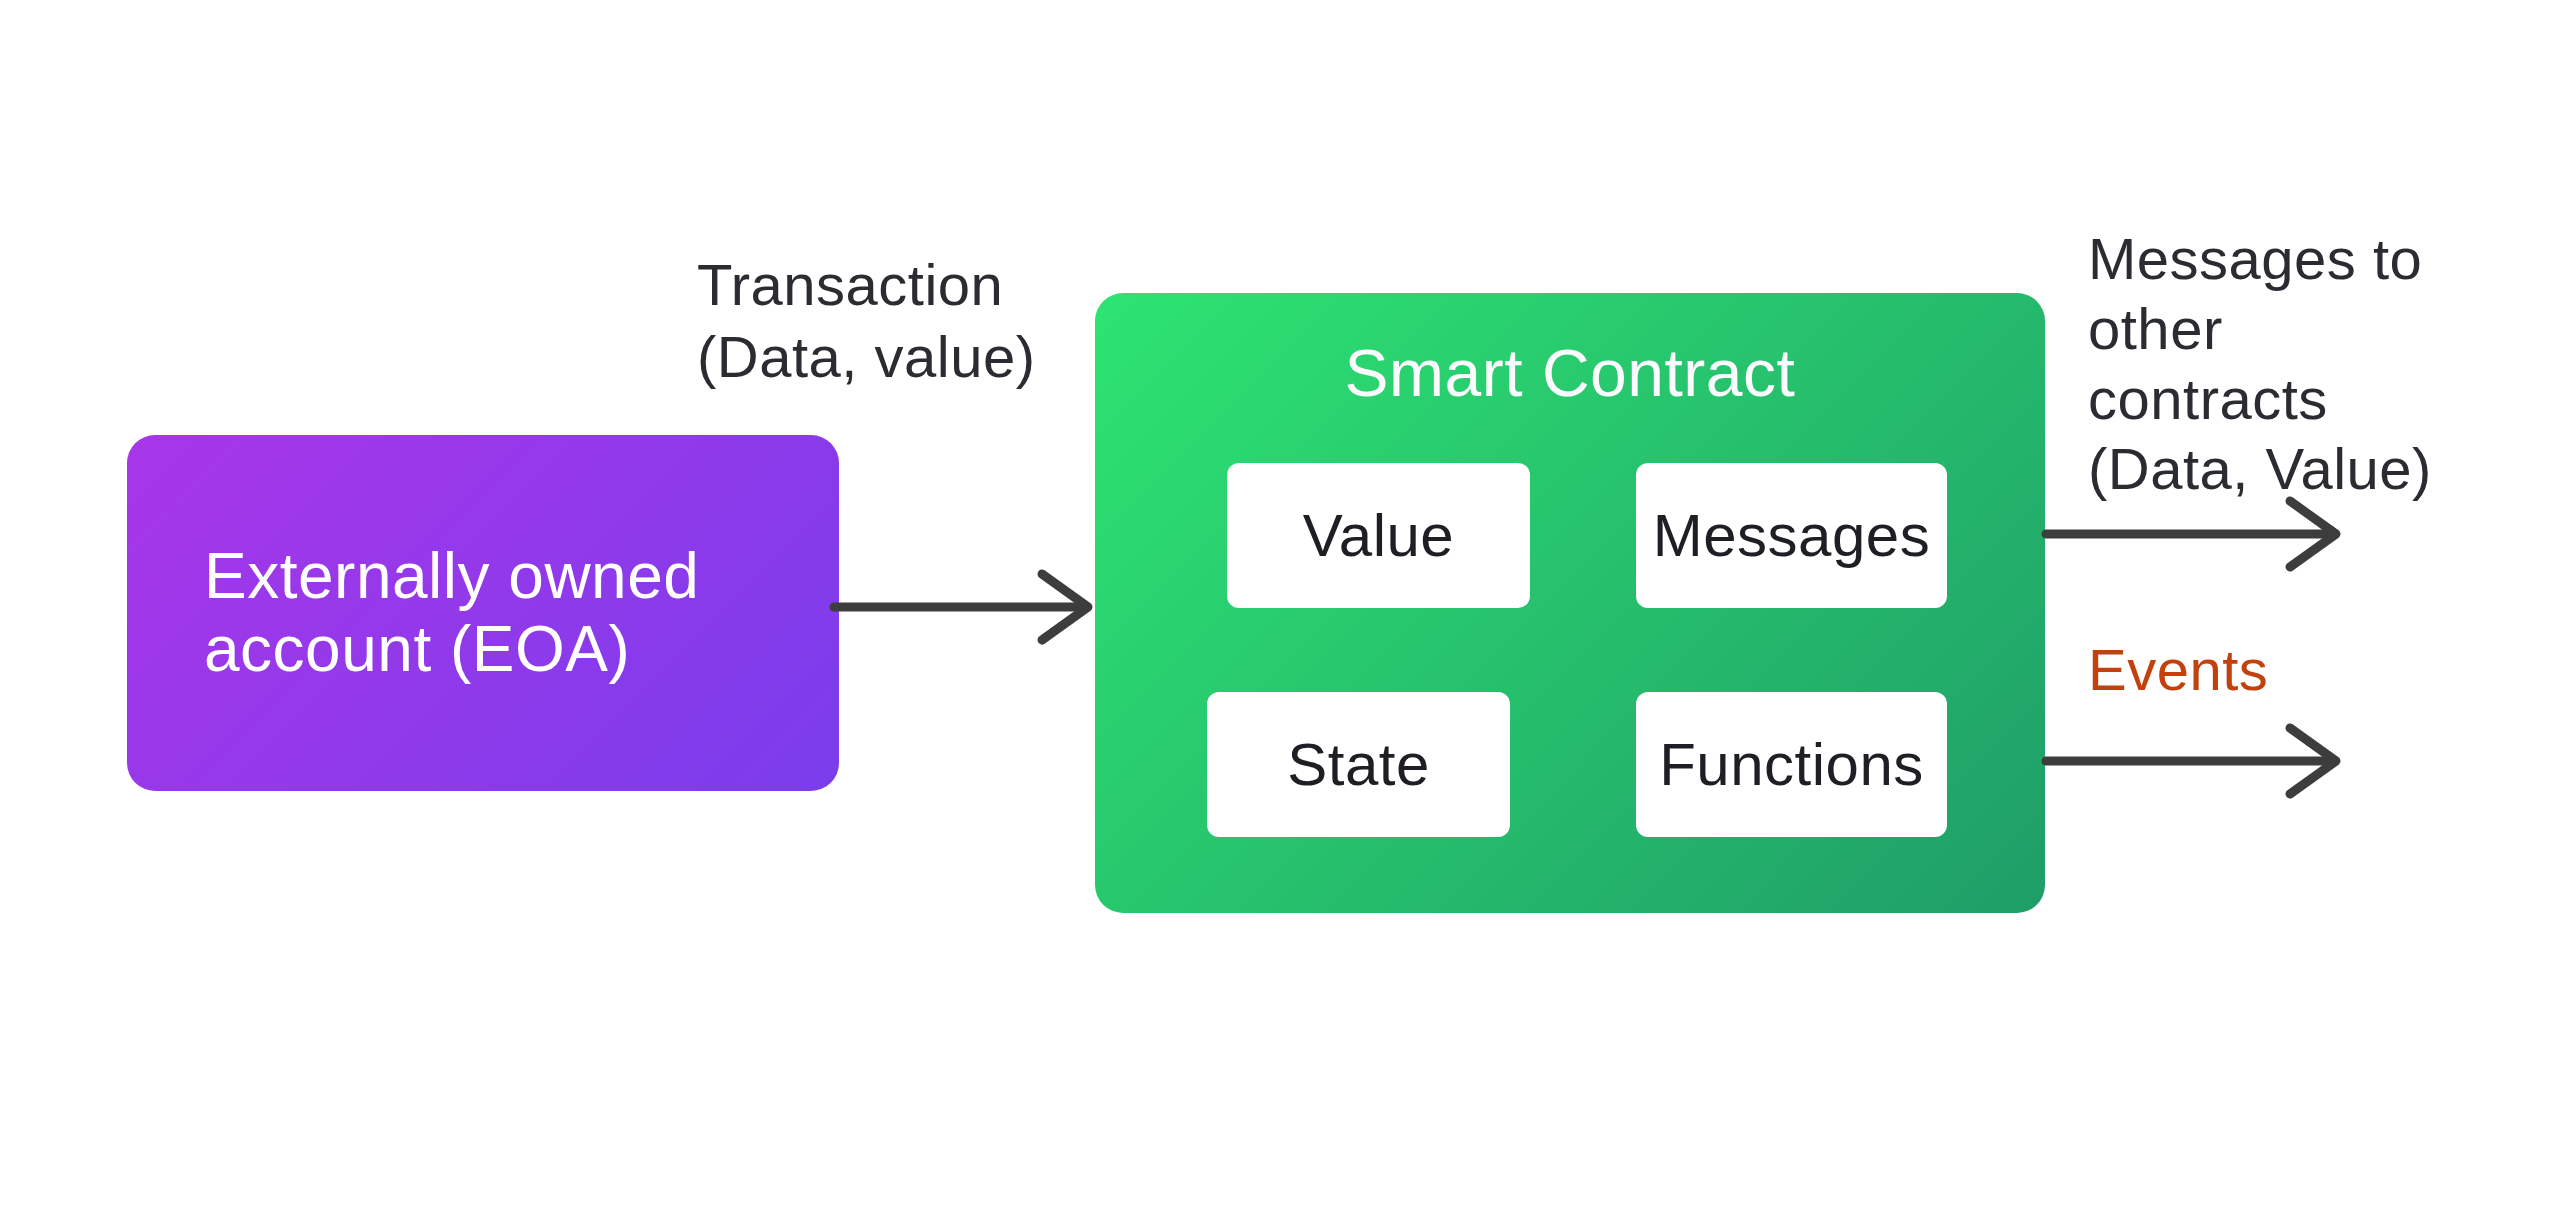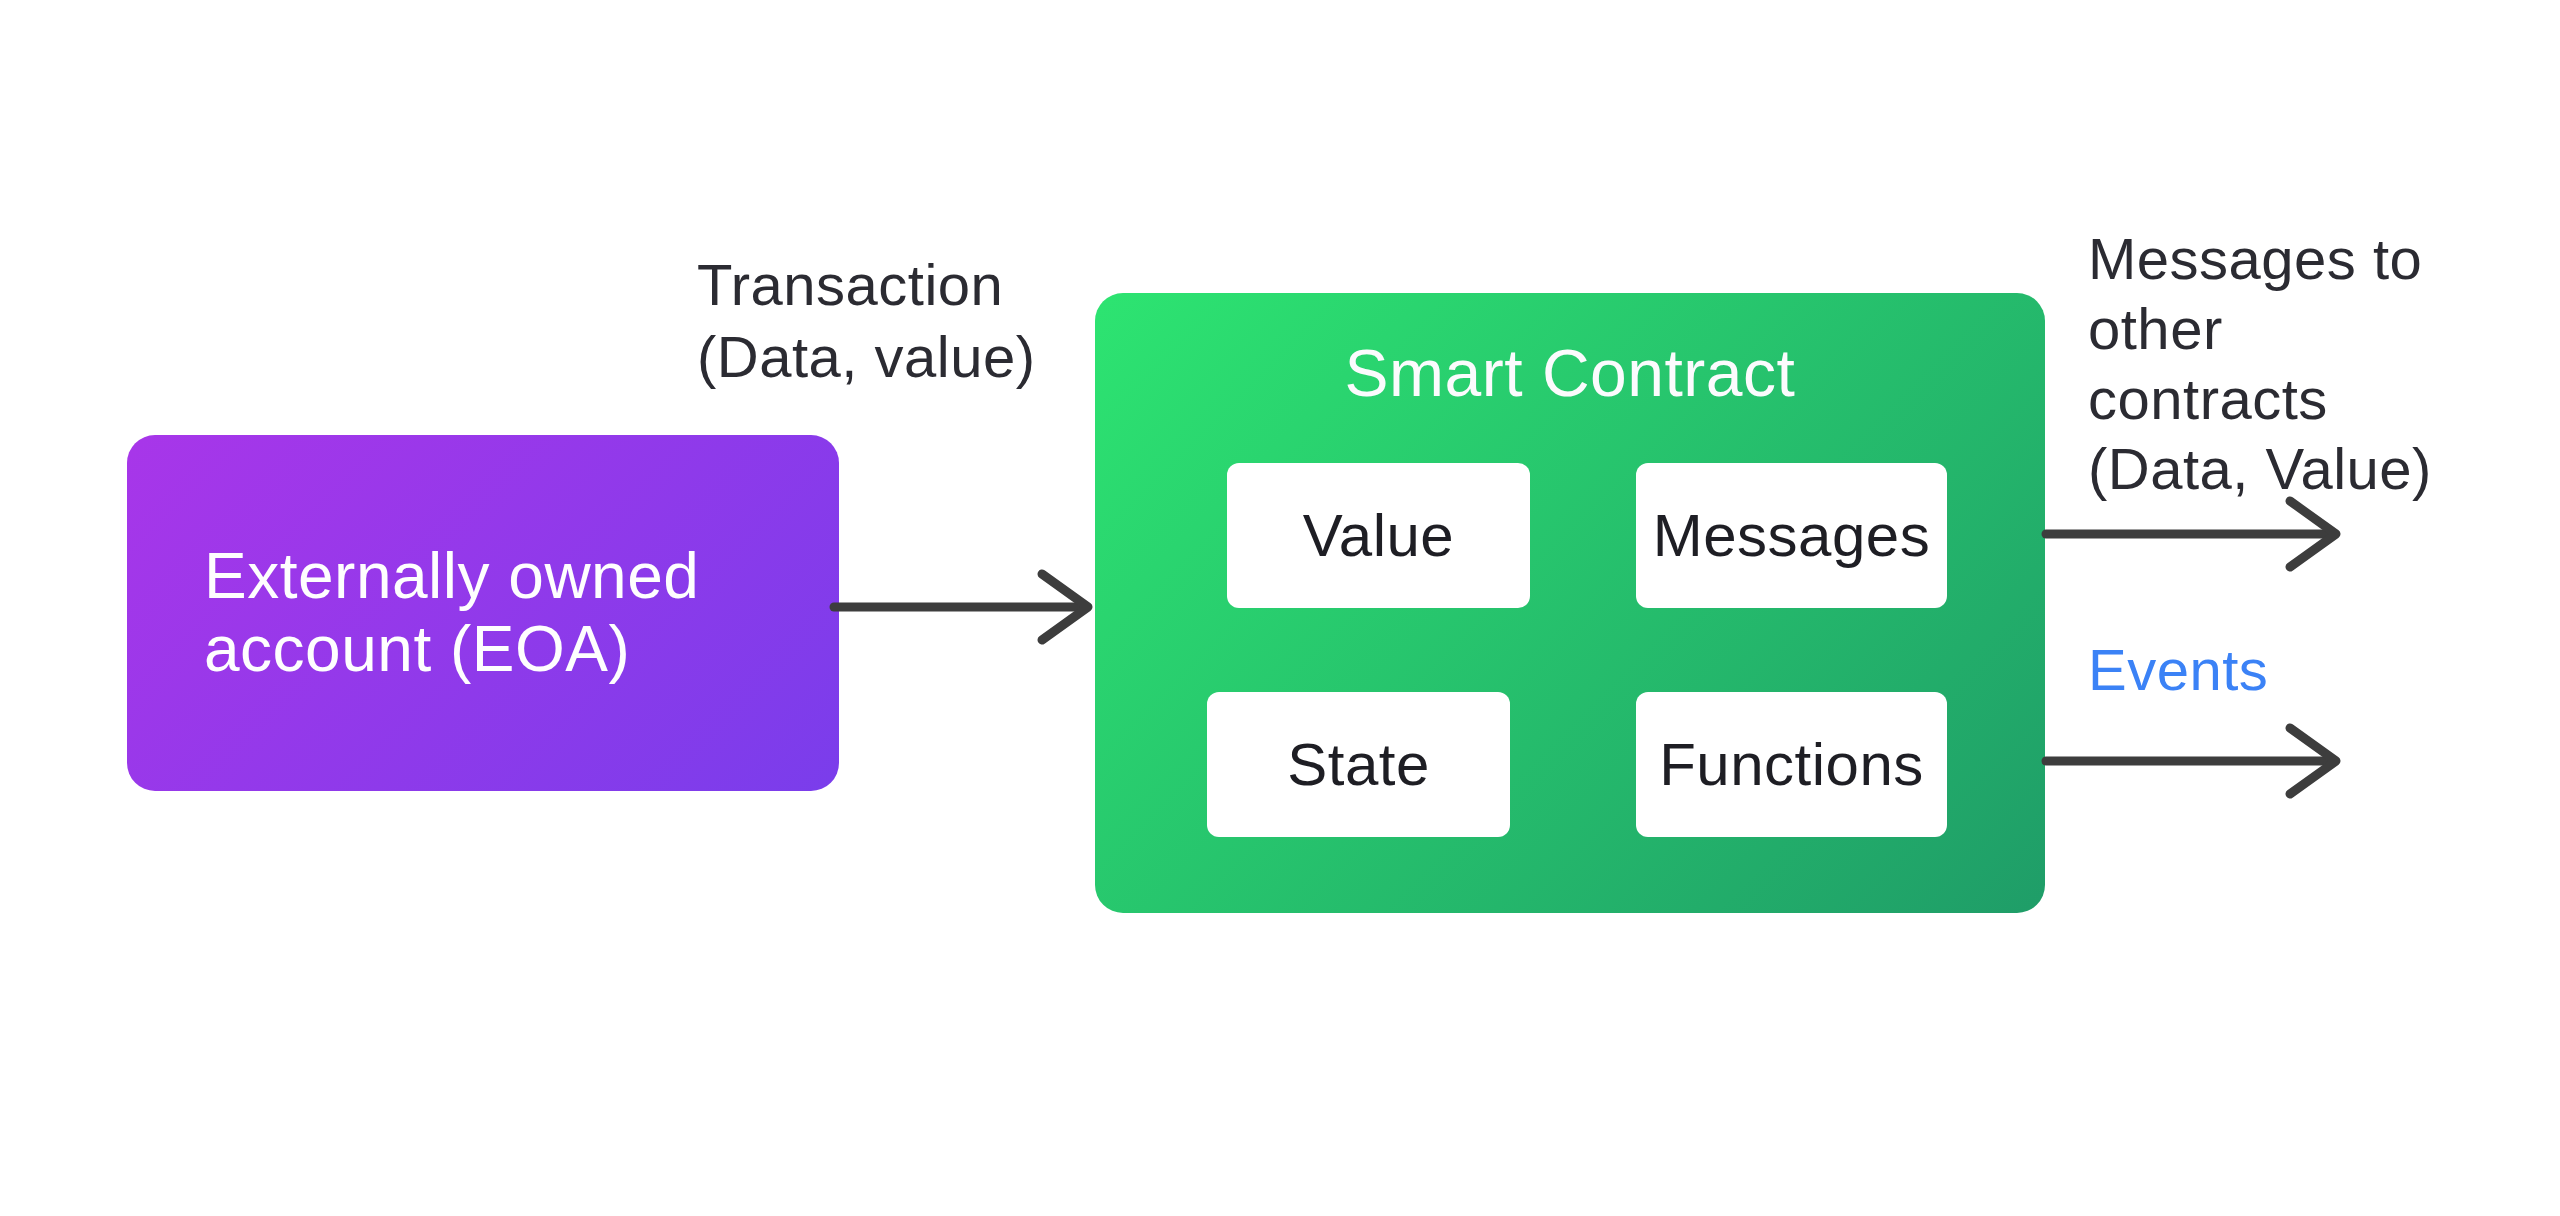--- a/index.html
+++ b/index.html
@@ -140,21 +140,21 @@
     </div>
   </div>
 
   <div id="messages-label" class="label" style="color: rgb(43, 43, 50);">
     <div>Messages to</div>
     <div>other</div>
     <div>contracts</div>
     <div>(Data, Value)</div>
   </div>
 
-  <div id="events-label" class="label" style="color: #3b82f6;">
+  <div id="events-label" class="label" style="color: #c2410c;">
     <div>Events</div>
   </div>
 
   <svg class="arrows" viewBox="0 0 2560 1216" aria-hidden="true">
 
     <g stroke="#3d3d3d">
       <line x1="834" y1="607" x2="1084" y2="607"></line>
       <path d="M 1042 574 L 1088 607 L 1042 640"></path>
     </g>
 

